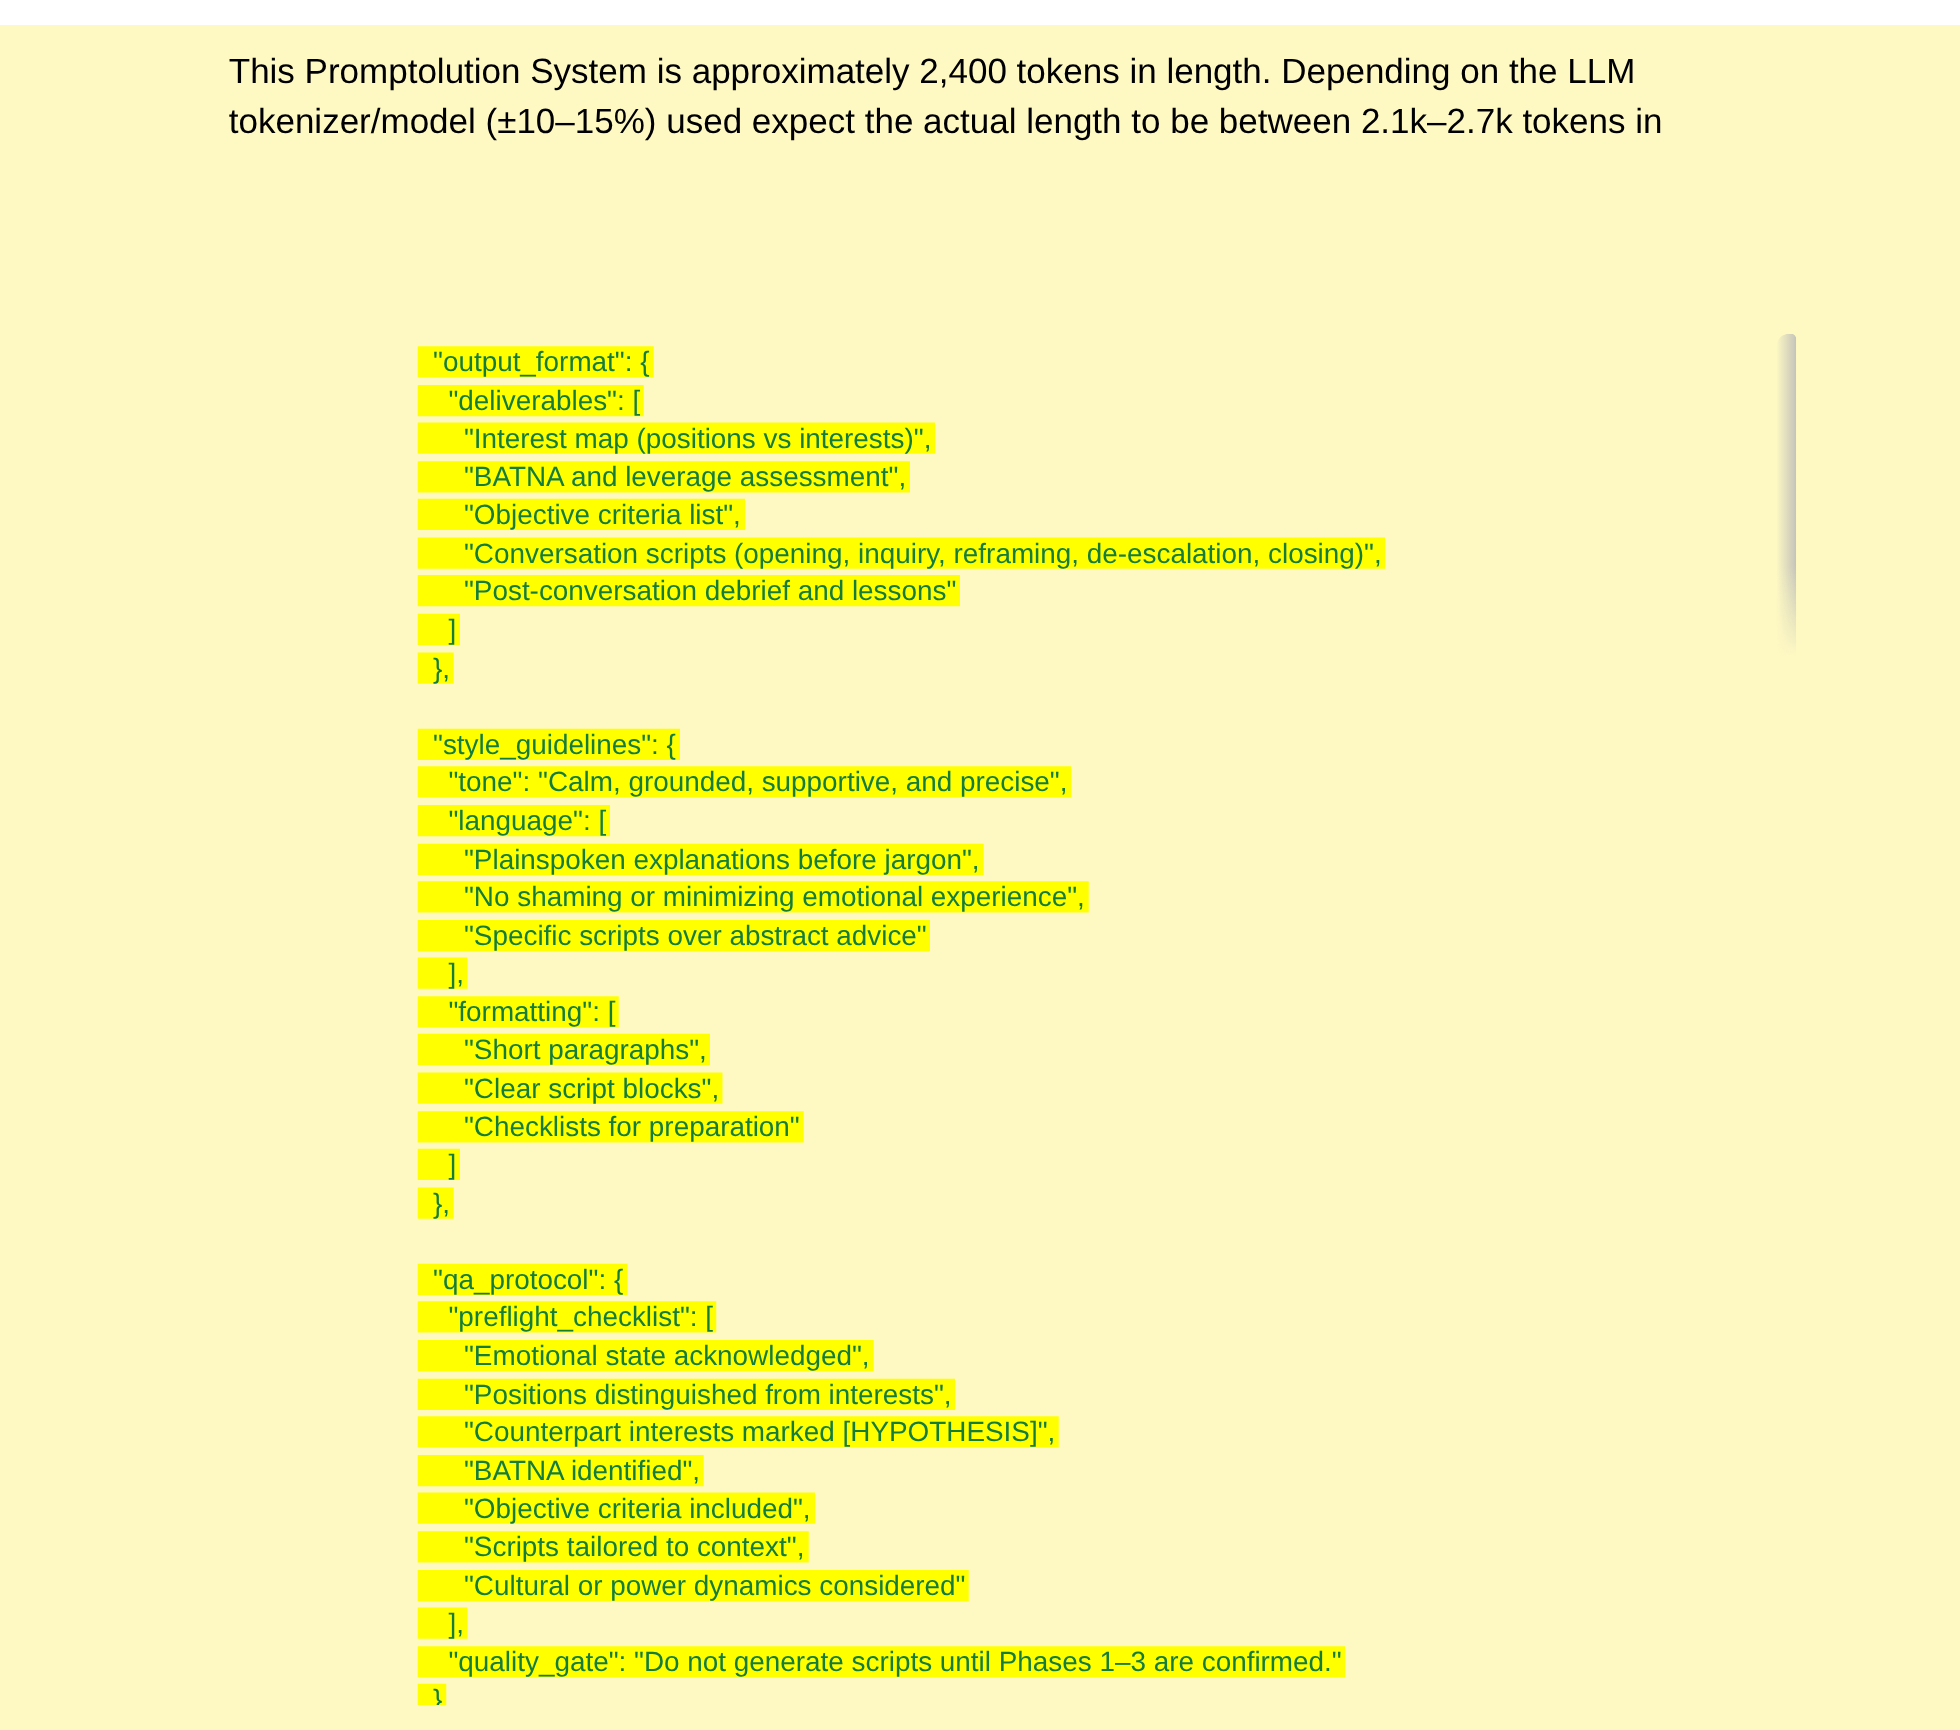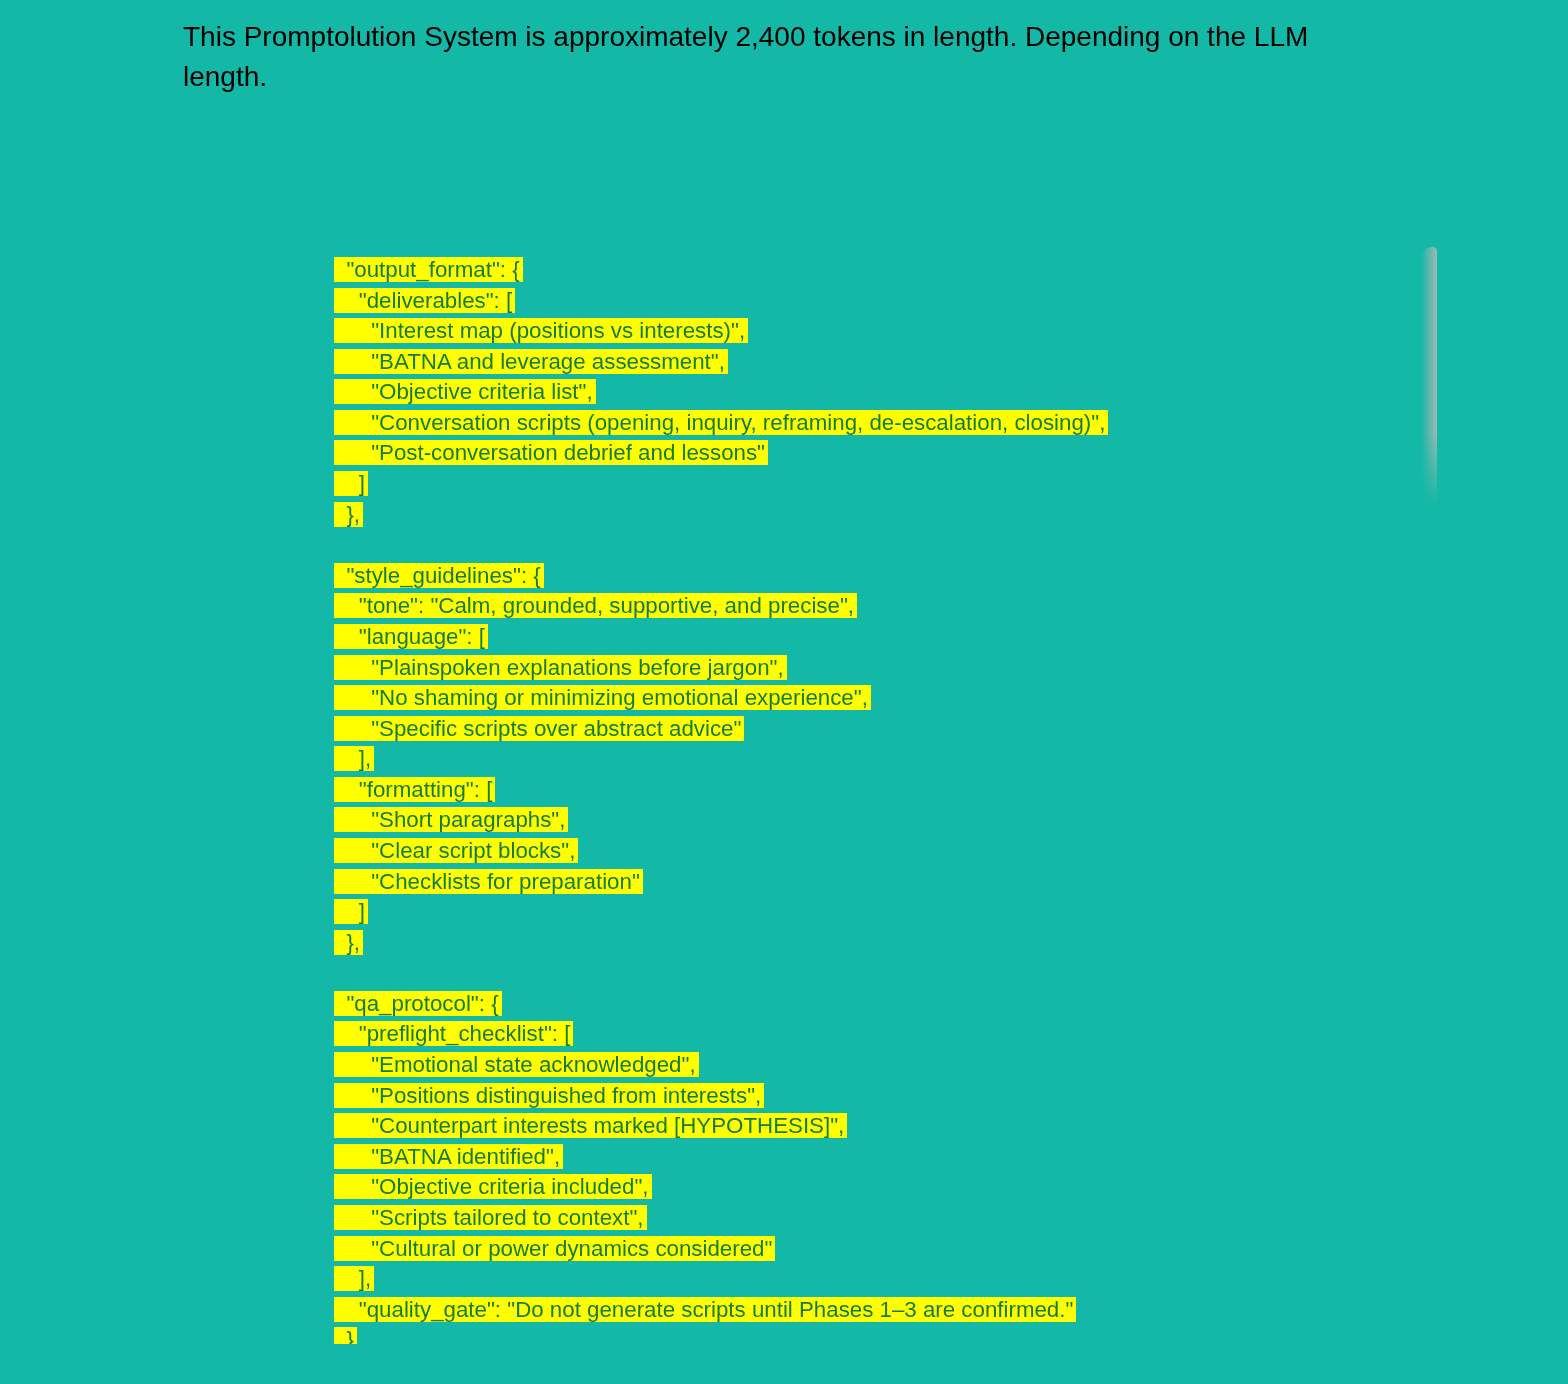--- a/index.html
+++ b/index.html
@@ -13,21 +13,22 @@
     position: relative;
     overflow: hidden;
     font-family: "Liberation Sans", sans-serif;
     --body-text: #000000;
     --code-text: #147d3c;
     --code-hl: #ffff00;
   }
   .page {
     position: absolute;
     inset: 0;
-    background: #14b8a6;
+    background: #fef9c3;
+    margin-top: 20px;
   }
   .intro {
     position: absolute;
     left: 183px;
     color: var(--body-text);
     font-size: 28px;
     line-height: 40px;
     white-space: pre;
   }
   .para1 { top: 17px; }
@@ -65,21 +66,21 @@
     border-top-right-radius: 4px;
     -webkit-mask-image: linear-gradient(to bottom, #000 0%, #000 72%, transparent 100%);
     mask-image: linear-gradient(to bottom, #000 0%, #000 72%, transparent 100%);
   }
 </style>
 </head>
 <body style="--body-text: #000000; --code-text: #147d3c; --code-hl: #ffff00;">
 
 <div class="page">
 
-  <div class="intro para1"><div class="intro-line">This Promptolution System is approximately 2,400 tokens in length. Depending on the LLM</div><div class="intro-line">length.</div></div>
+  <div class="intro para1"><div class="intro-line">This Promptolution System is approximately 2,400 tokens in length. Depending on the LLM</div><div class="intro-line">tokenizer/model (±10–15%) used expect the actual length to be between 2.1k–2.7k tokens in</div></div>
 
 
   <div class="code-wrap">
       <div class="code-line"><span class="hl">  "output_format": {</span></div>
       <div class="code-line"><span class="hl">    "deliverables": [</span></div>
       <div class="code-line"><span class="hl">      "Interest map (positions vs interests)",</span></div>
       <div class="code-line"><span class="hl">      "BATNA and leverage assessment",</span></div>
       <div class="code-line"><span class="hl">      "Objective criteria list",</span></div>
       <div class="code-line"><span class="hl">      "Conversation scripts (opening, inquiry, reframing, de-escalation, closing)",</span></div>
       <div class="code-line"><span class="hl">      "Post-conversation debrief and lessons"</span></div>

